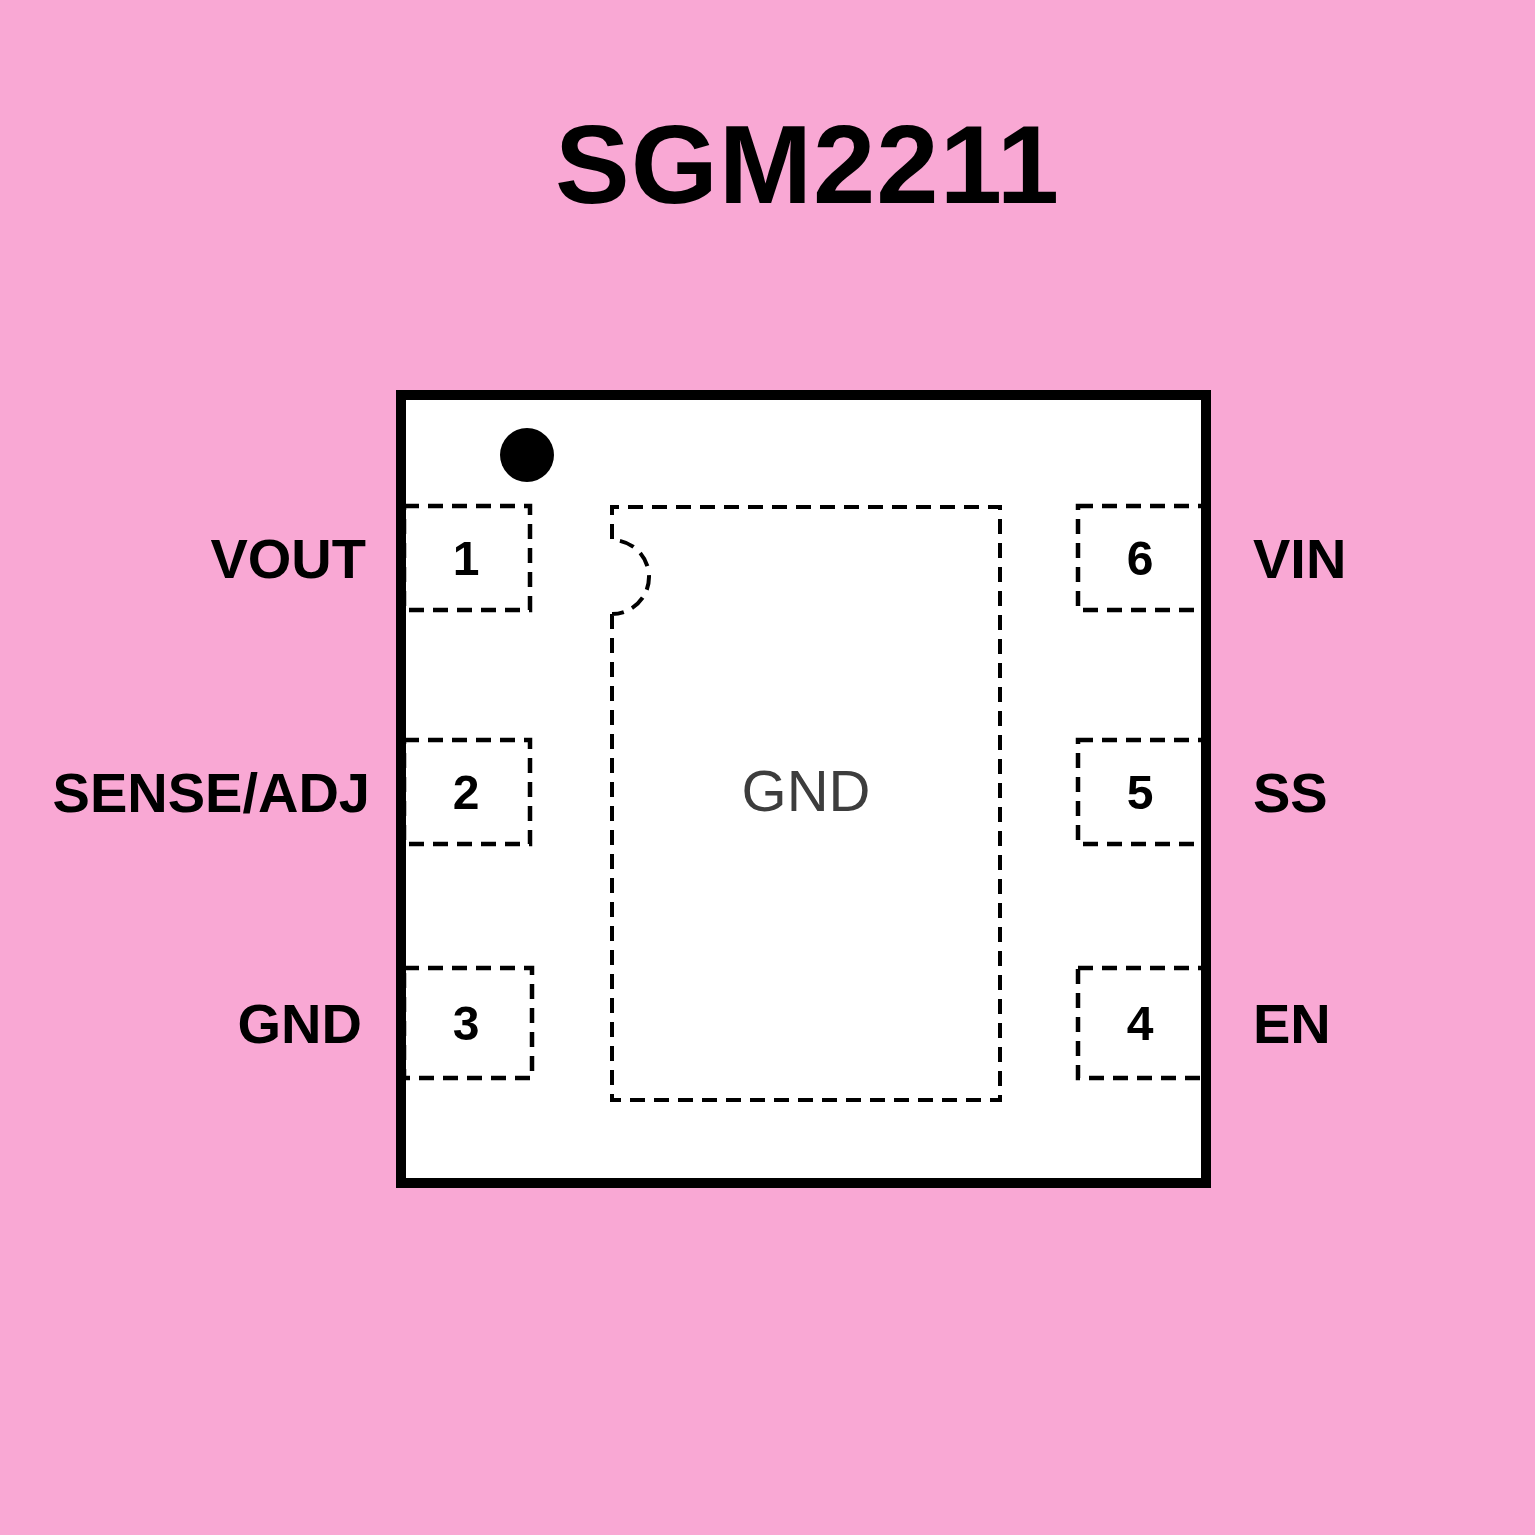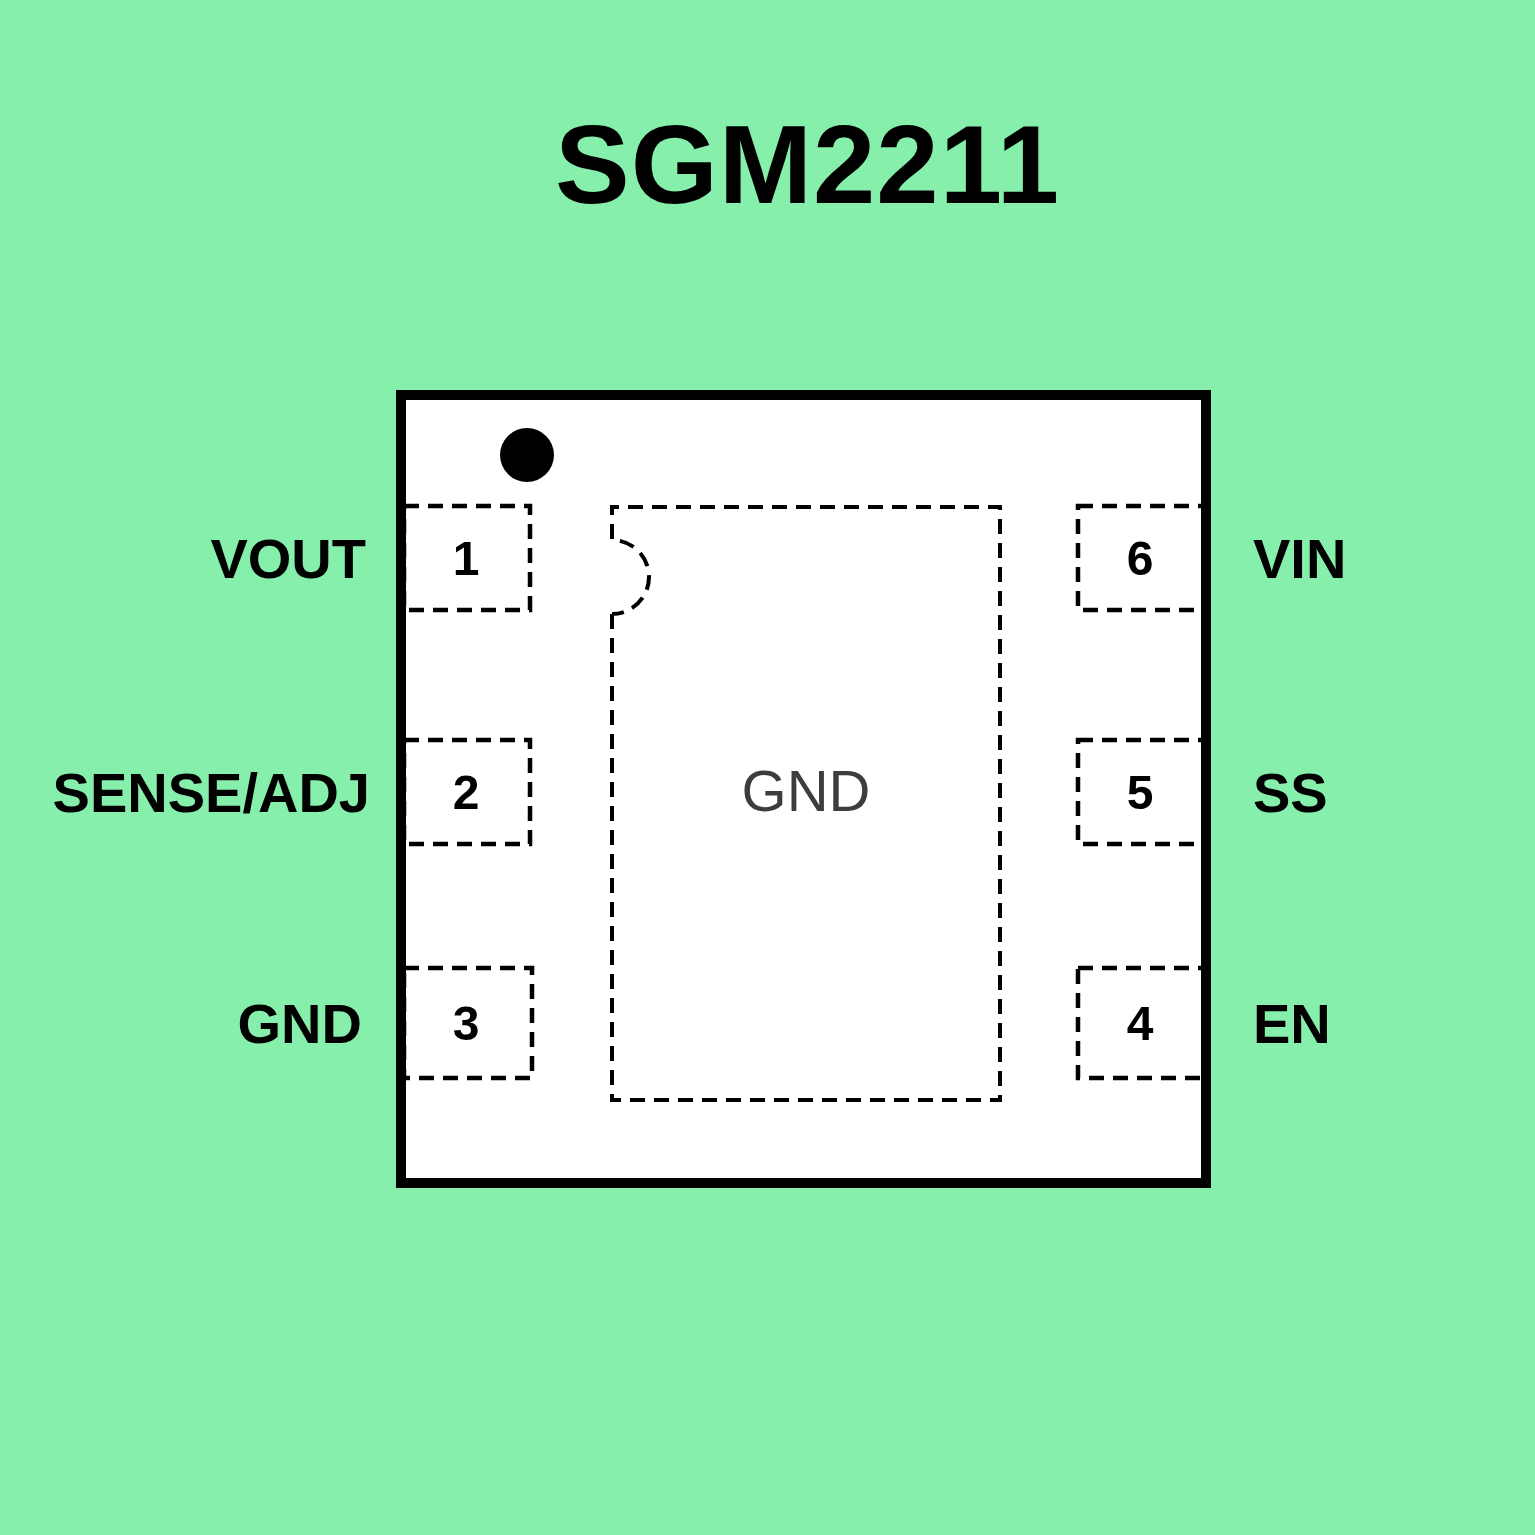--- a/index.html
+++ b/index.html
@@ -4,21 +4,21 @@
 <style>
   html, body {
     margin: 0;
     padding: 0;
     background: #ffffff;
   }
   .page {
     position: relative;
     width: 1535px;
     height: 1535px;
-    background: #86efac;
+    background: #f9a8d4;
     font-family: "Liberation Sans", sans-serif;
     overflow: hidden;
     text-decoration: underline;
   }
   .title {
     position: absolute;
     top: 100px;
     left: 40px;
     width: 1535px;
     text-align: center;

